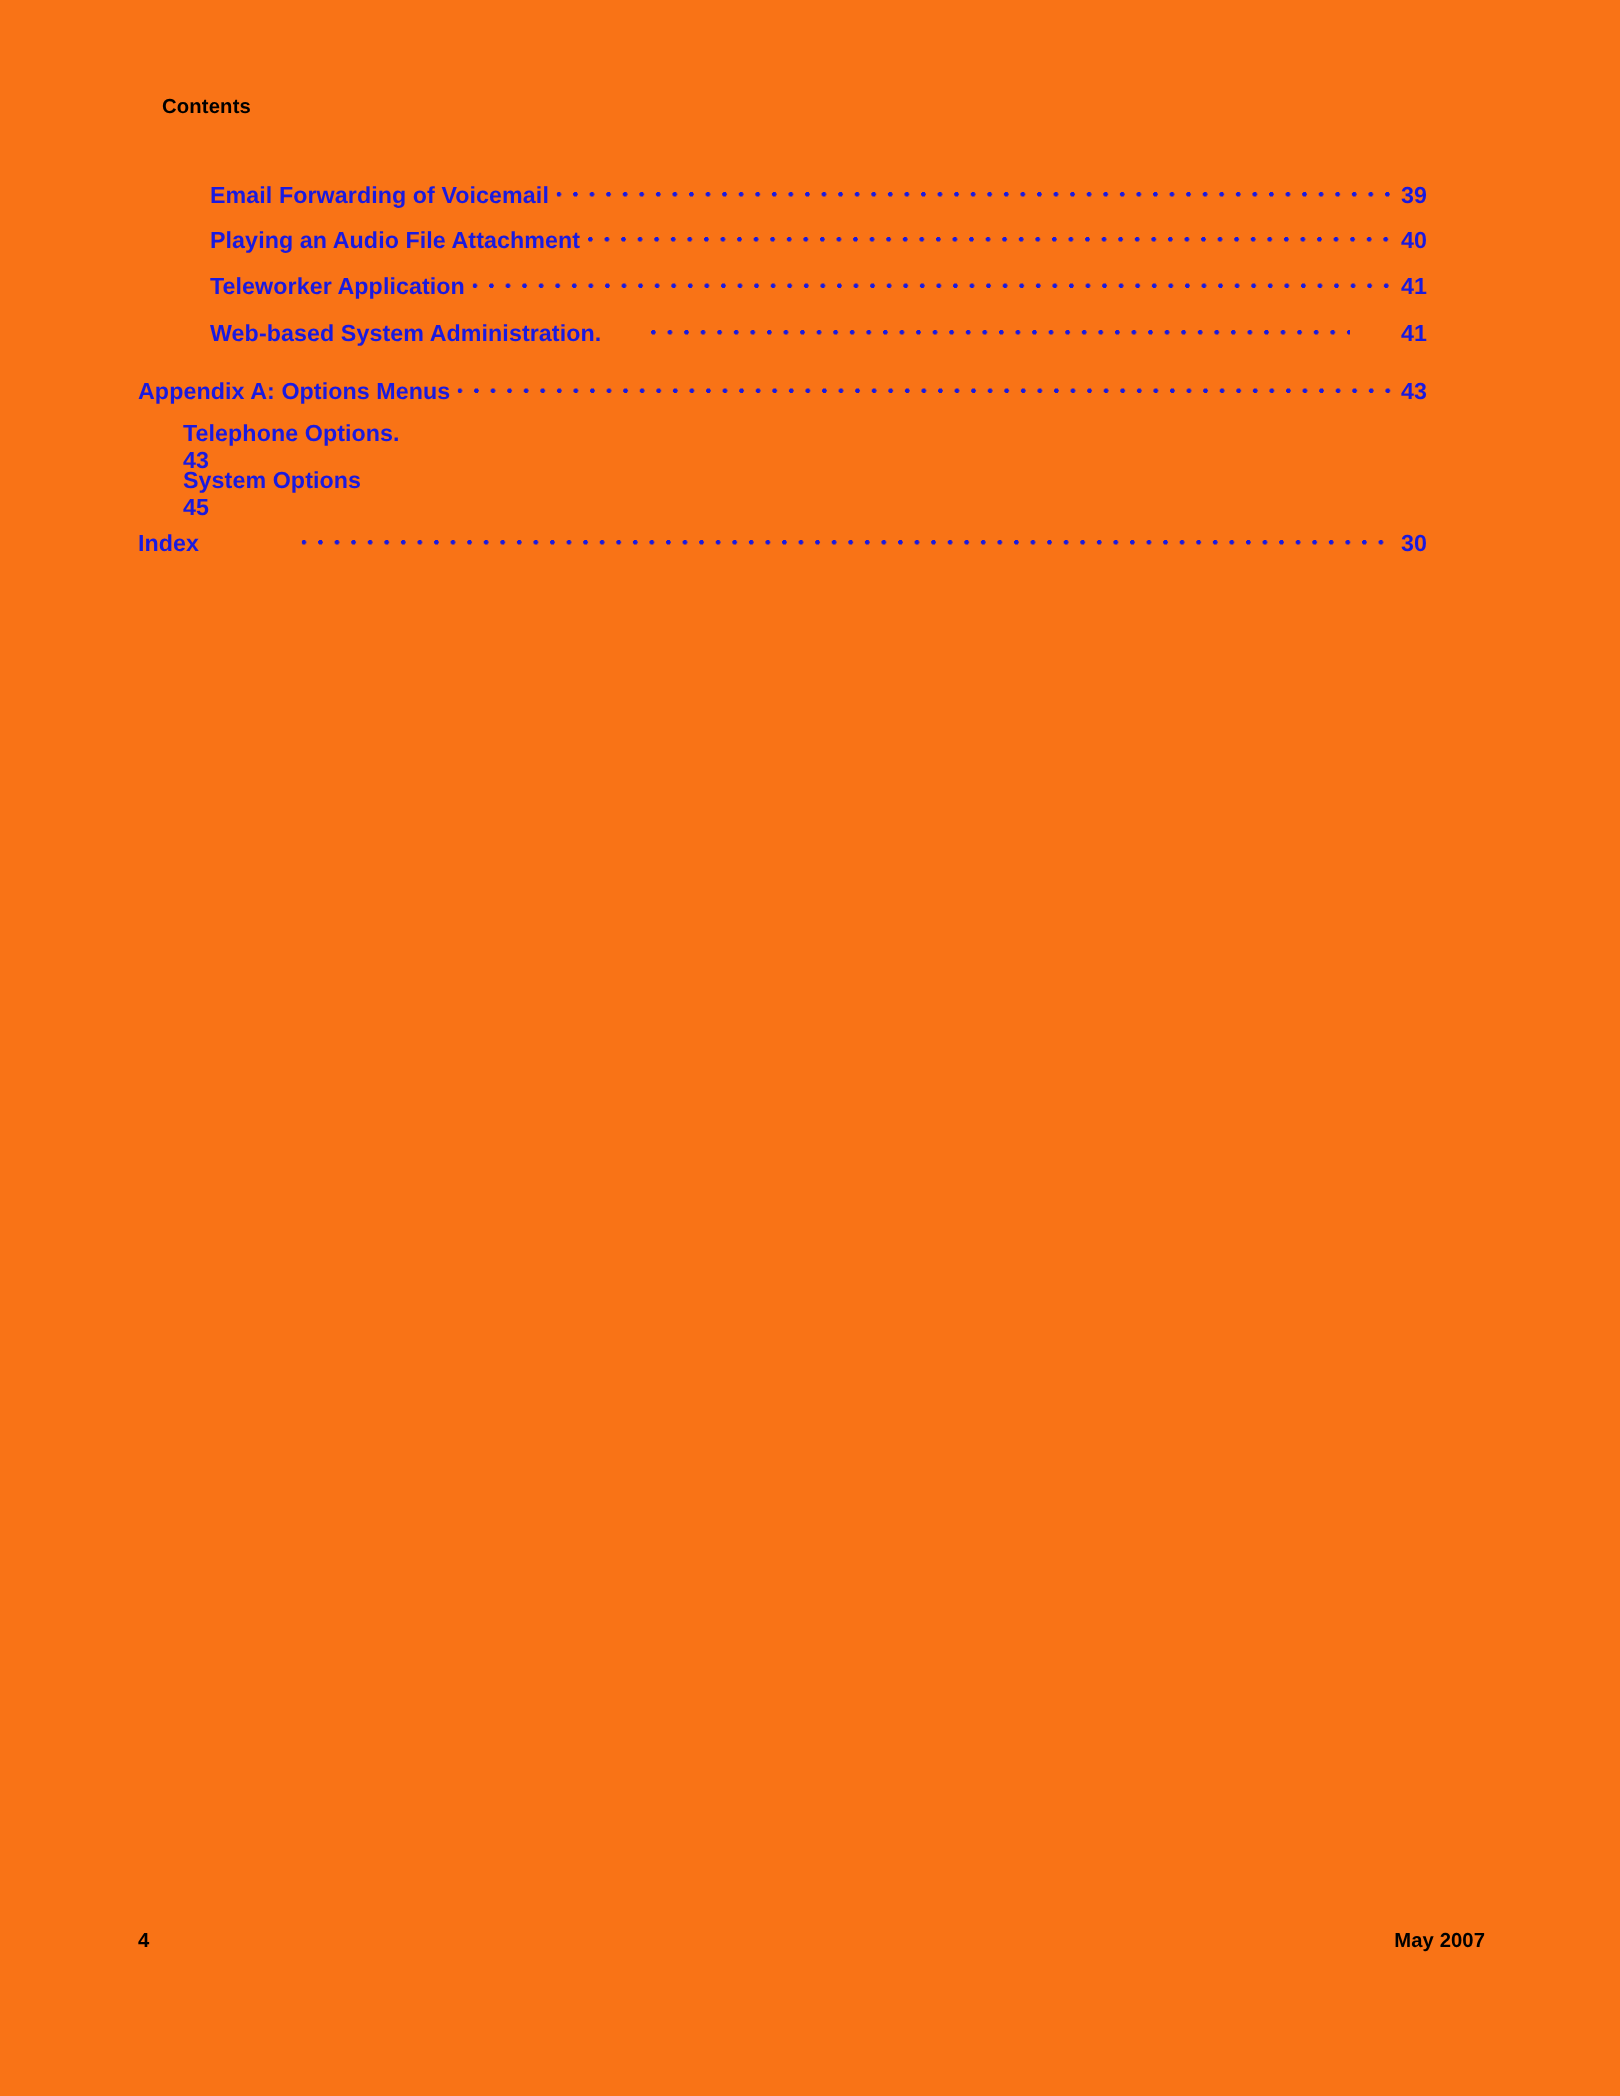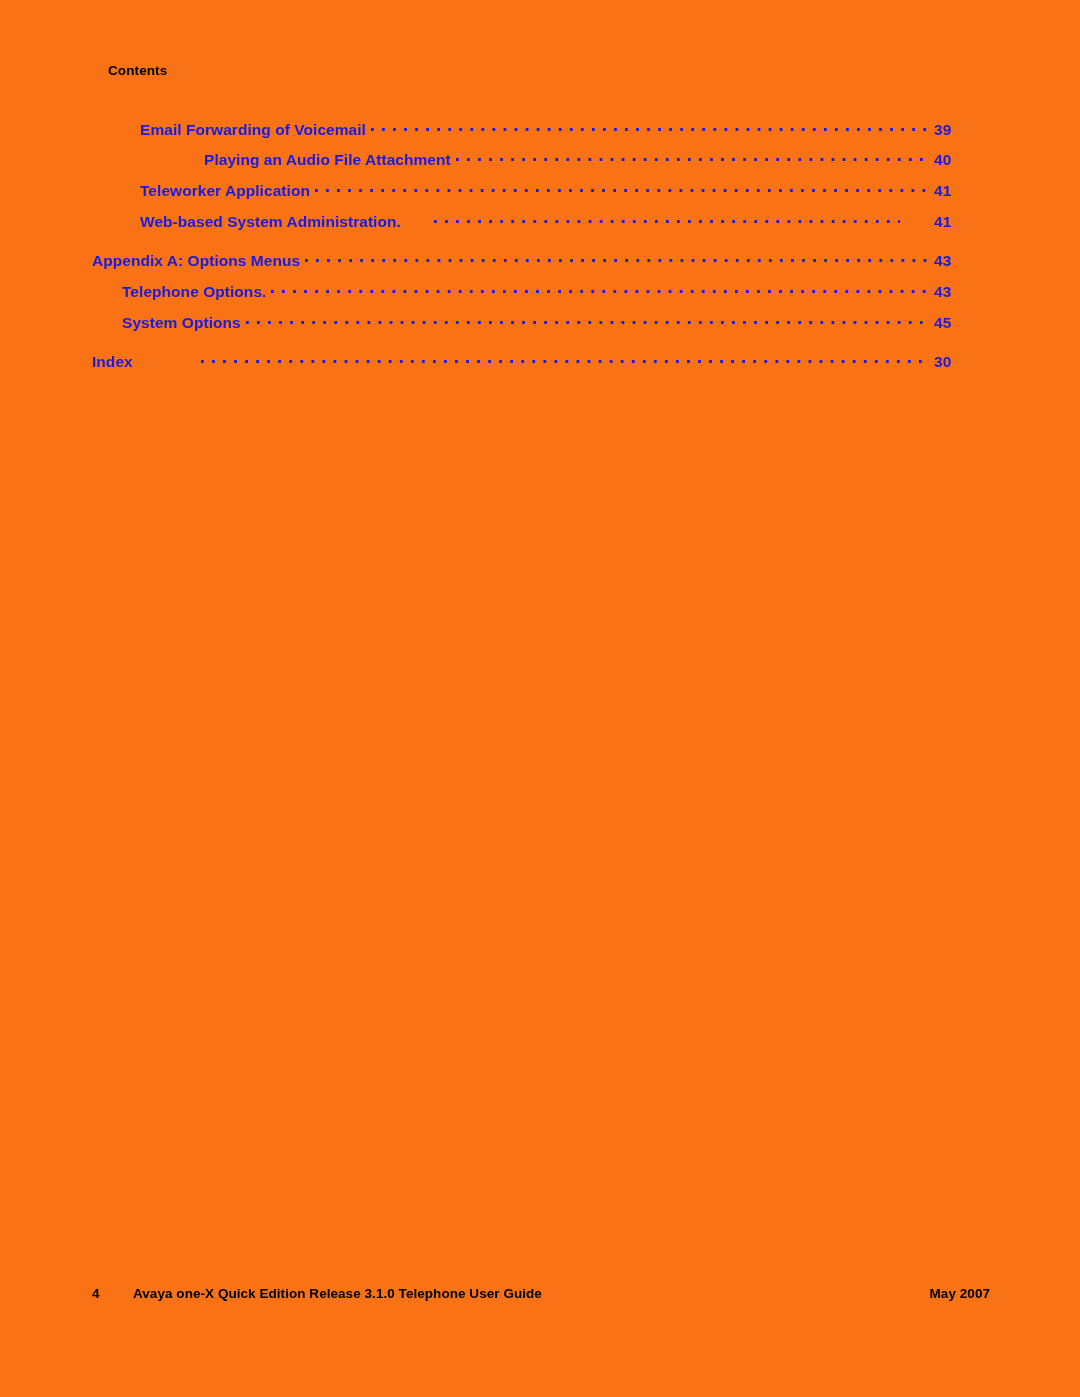--- a/index.html
+++ b/index.html
@@ -55,21 +55,21 @@
   }
 
   .toc-entry .toc-title {
     flex: 0 0 auto;
   }
 
   
   .lvl-0 .toc-title { margin-left: 0px; }
   .lvl-1 .toc-title { margin-left: 30px; }
   .lvl-2 .toc-title { margin-left: 48px; }
-  .lvl-3 .toc-title { margin-left: 112px; }
+  .lvl-3 .toc-title { margin-left: 48px; }
 
   
   .toc-leader {
     flex: 1 1 auto;
     position: relative;
     height: 1em;
     overflow: hidden;
     margin-left: 5px;
     margin-right: 6px;
   }
@@ -152,36 +152,35 @@
       <div class="toc-entry lvl-2" style="color: rgb(26, 26, 224); gap: 28px;">
         <span class="toc-title">Web-based System Administration.</span>
         <span class="toc-leader"></span>
         <span class="toc-page" style="color: rgb(26, 26, 224);">41</span>
       </div>
       <div class="toc-entry lvl-0 gap-before" style="color: rgb(26, 26, 224);">
         <span class="toc-title">Appendix A: Options Menus</span>
         <span class="toc-leader"></span>
         <span class="toc-page" style="color: rgb(26, 26, 224);">43</span>
       </div>
-      <div class="toc-entry lvl-1" style="color: rgb(26, 26, 224);">
+      <div class="toc-entry lvl-1" style="color: rgb(26, 26, 224); flex-direction: column;">
         <span class="toc-title">Telephone Options.</span>
         <span class="toc-leader"></span>
         <span class="toc-page" style="color: rgb(26, 26, 224);">43</span>
       </div>
-      <div class="toc-entry lvl-1" style="color: rgb(26, 26, 224);">
+      <div class="toc-entry lvl-1" style="color: rgb(26, 26, 224); flex-direction: column;">
         <span class="toc-title">System Options</span>
         <span class="toc-leader"></span>
         <span class="toc-page" style="color: rgb(26, 26, 224);">45</span>
       </div>
       <div class="toc-entry lvl-0 gap-before wide-gap" style="color: rgb(26, 26, 224);">
         <span class="toc-title">Index</span>
         <span class="toc-leader"></span>
         <span class="toc-page" style="color: rgb(26, 26, 224);">30</span>
       </div>
     </div>
 
   <div class="footer" style="color: rgb(0, 0, 0);">
     <span class="footer-folio">4</span>
-    <span class="footer-title">Avaya one-X Quick Edition Release 3.1.0 Telephone User Guide</span>
     <span class="footer-date">May 2007</span>
   </div>
 
 </div>
 
 </body></html>

